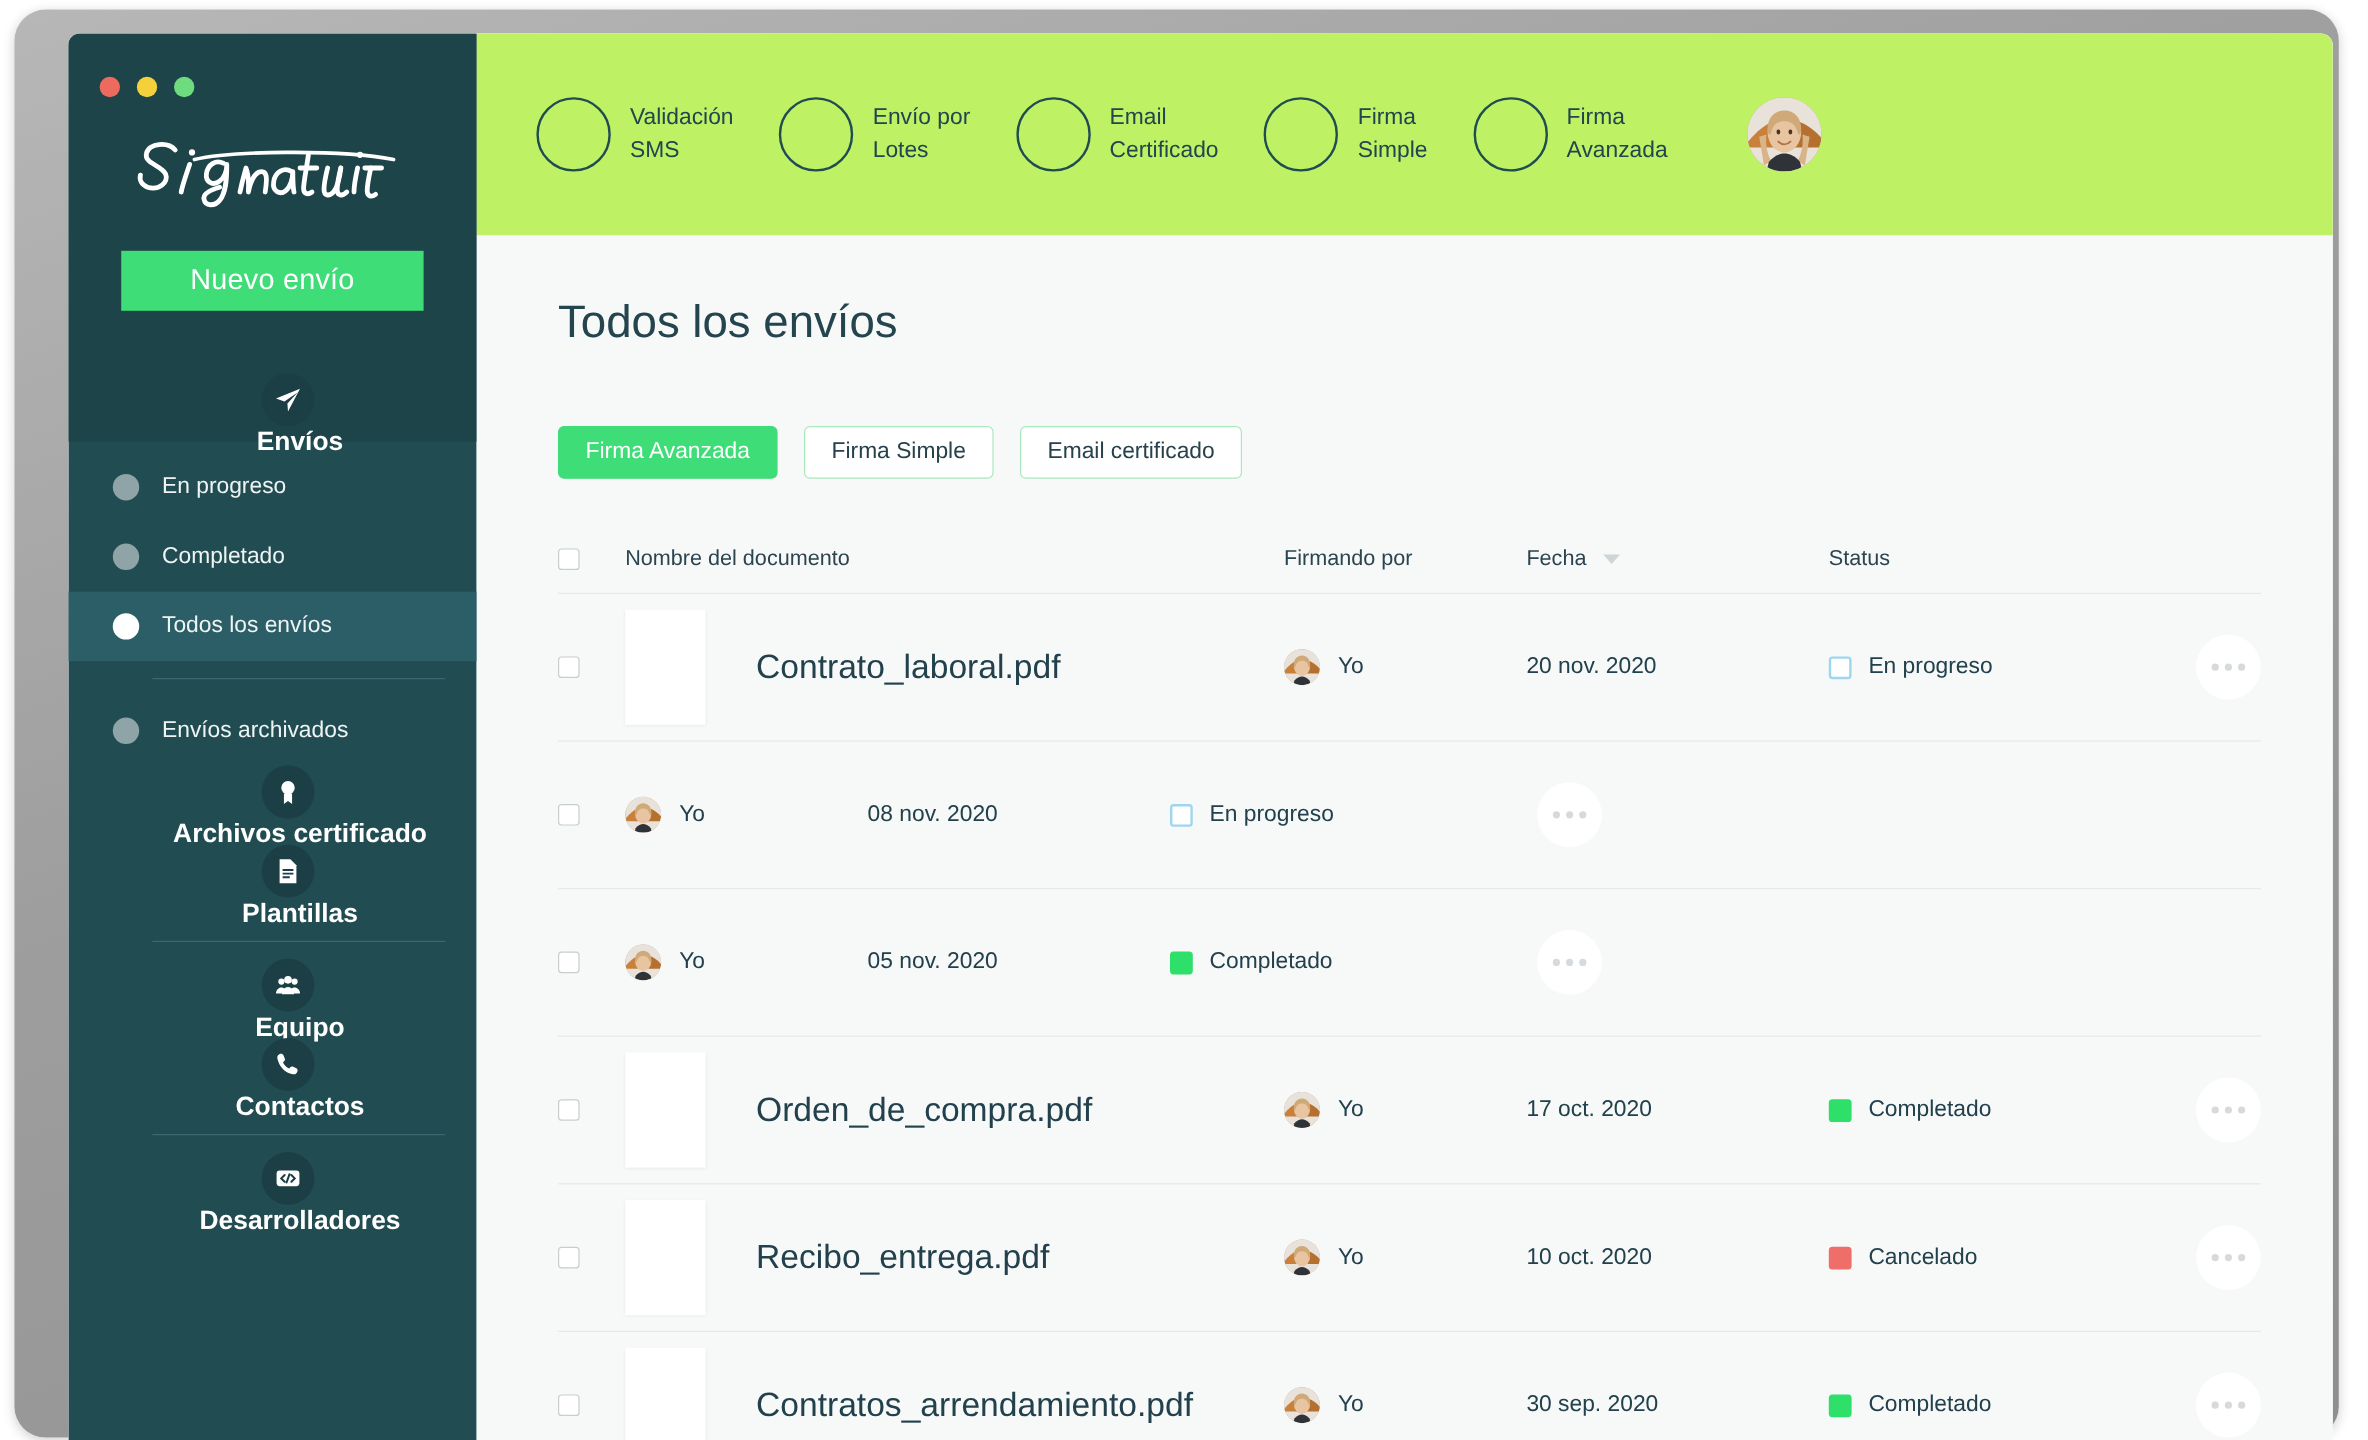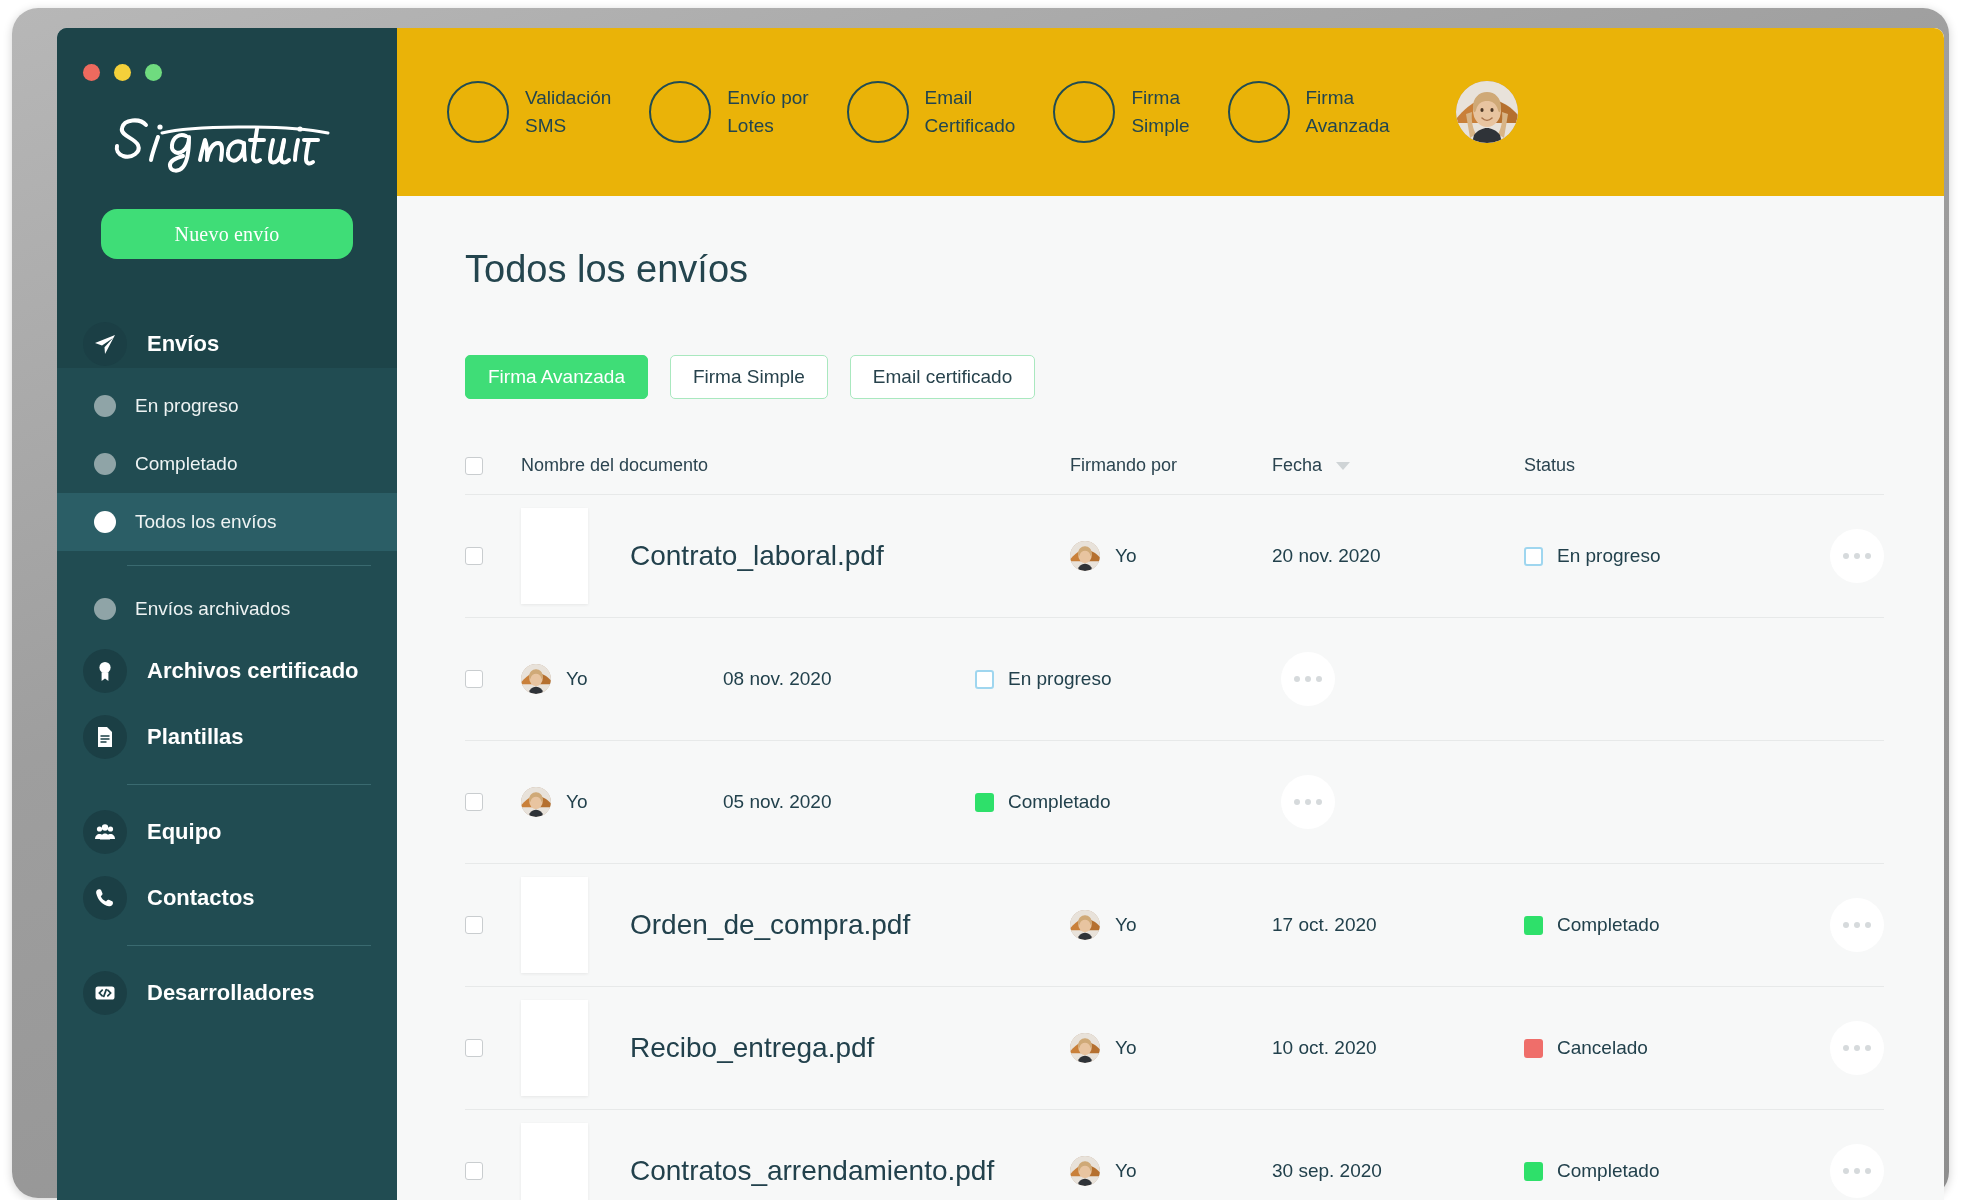--- a/index.html
+++ b/index.html
@@ -67,39 +67,39 @@
     height: 76px;
   }
   .brand svg { display: block; margin: 0 auto; }
 
   .new-envio-wrap { padding: 26px 44px 0 44px; }
   .new-envio {
     width: 100%;
     height: 50px;
     background: #3fdd77;
     border: none;
-    border-radius: 16px;
+    border-radius: 0;
     color: #ffffff;
-    font-size: 20px;
-    font-family: Liberation Serif, serif;
+    font-size: 24px;
+    font-family: Liberation Sans, sans-serif;
     letter-spacing: 0.2px;
     cursor: pointer;
   }
 
   .nav { margin-top: 52px; }
 
   .nav-item {
     display: flex;
     align-items: center;
     height: 58px;
     padding-left: 26px;
     cursor: pointer;
     position: relative;
   }
-  .nav-item.primary { height: 66px; }
+  .nav-item.primary { height: 66px; flex-direction: column; }
   .nav-item.active { background: #2b5e66; }
 
   .nav-icon {
     width: 44px; height: 44px;
     border-radius: 50%;
     background: #1b3f45;
     display: flex; align-items: center; justify-content: center;
     flex: 0 0 44px;
   }
   .nav-icon svg { display: block; }
@@ -133,21 +133,21 @@
     flex: 1;
     display: flex;
     flex-direction: column;
     background: #f7f8f8;
     min-width: 0;
   }
 
   
   .topbar {
     height: 168px;
-    background: #eab308;
+    background: #bef264;
     display: flex;
     align-items: center;
     padding-left: 50px;
     flex: 0 0 168px;
   }
   .top-item {
     display: flex;
     align-items: center;
     margin-right: 38px;
   }

